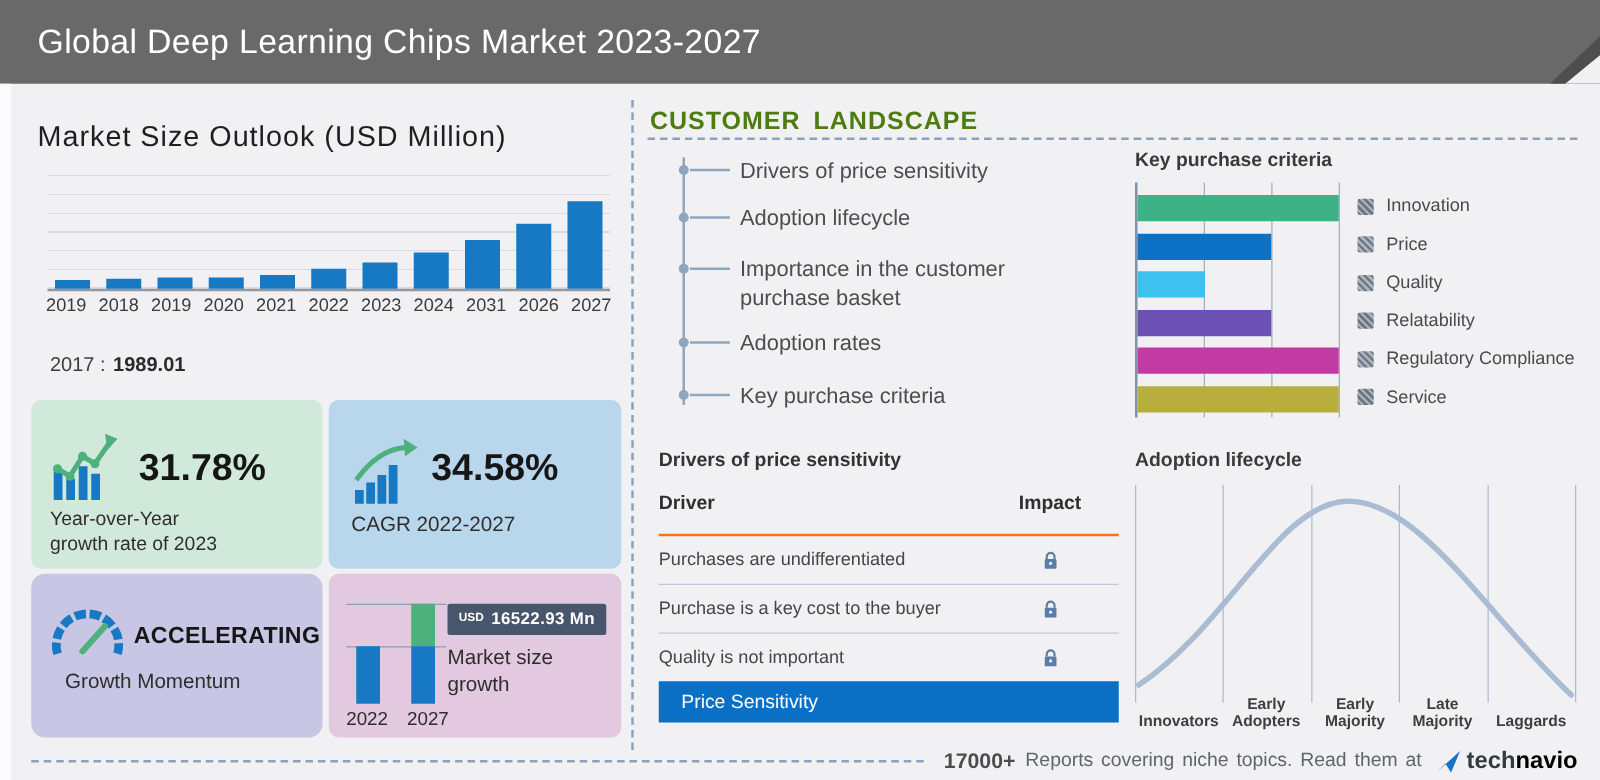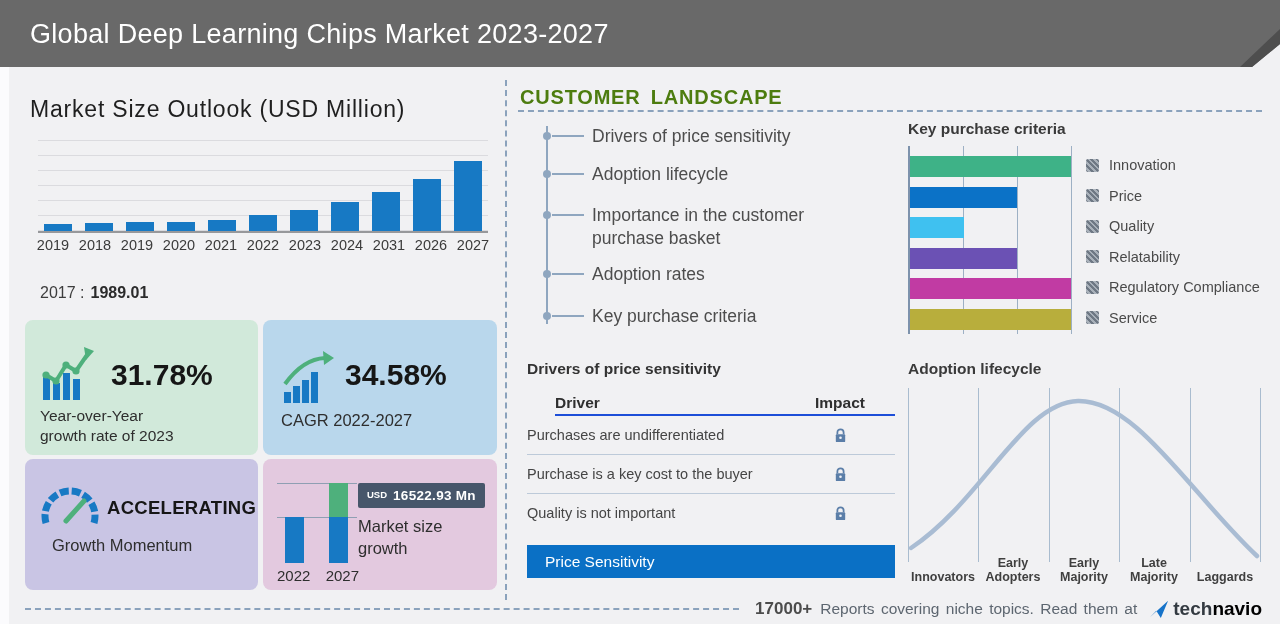--- a/index.html
+++ b/index.html
@@ -19,21 +19,21 @@
   .bar-slot{flex:1;display:flex;align-items:flex-end;justify-content:center;}
   .mc-bar{width:28px;background:#1779c4;}
   .mc-labels{position:absolute;left:32px;top:237px;width:462px;display:flex;}
   .mc-label{flex:1;text-align:center;font-size:14.5px;color:#3b3b3b;}
   .base-line{position:absolute;left:40px;top:284px;font-size:16px;color:#3d3d3d;}
   .base-line b{color:#2b2b2b;margin-left:6px;}
   
   .card{position:absolute;border-radius:8px;}
   .card-yoy{left:25px;top:320px;width:233px;height:135px;background:#d1e9da;}
   .card-cagr{left:263px;top:320px;width:234px;height:135px;background:#b9d7ec;}
-  .card-momentum{left:25px;top:459px;width:233px;height:131px;background:#c9c5e4;}
+  .card-momentum{left:25px;top:459px;width:233px;height:131px;background:#c9c5e4;border-radius:11px;}
   .card-growth{left:263px;top:459px;width:234px;height:131px;background:#e3c9df;}
   .big-val{position:absolute;font-size:30px;font-weight:700;color:#161616;}
   .card-sub{position:absolute;font-size:15.5px;color:#2e2e2e;line-height:20px;}
   .accel-word{position:absolute;left:82px;top:38px;font-size:18.5px;font-weight:700;color:#161616;letter-spacing:.3px;}
   .mini-chart{position:absolute;left:14px;top:20px;width:82px;height:104px;}
   .mini-line{position:absolute;left:0;width:80px;height:0;border-top:1px solid #8f9fb3;}
   .mini-bar{position:absolute;width:19px;}
   .mini-years{position:absolute;left:0px;top:88px;width:82px;display:flex;justify-content:space-between;
      font-size:15px;color:#2e2e2e;}
   .badge{position:absolute;left:95px;top:24px;background:#47566b;color:#fff;padding:3px 9px 4px 9px;
@@ -58,21 +58,21 @@
   .kpc-bars{position:absolute;left:0;top:10px;}
   .kpc-bar{height:21px;margin-bottom:9.5px;}
   .kpc-legend{position:absolute;left:1086px;top:150px;}
   .lg-item{display:flex;align-items:center;height:30.5px;}
   .lg-swatch{width:13px;height:13px;margin-right:10px;border-radius:2px;
      background:repeating-linear-gradient(45deg,#6e7884 0 2px,#a9b1ba 2px 4px);}
   .lg-label{font-size:14.5px;color:#4a4a4a;}
   
   .drv-title{position:absolute;left:527px;top:360px;font-size:15.5px;font-weight:700;color:#333;}
   .drv-table{position:absolute;left:527px;top:394px;width:368px;}
-  .drv-head{display:flex;align-items:center;padding-bottom:2px;border-bottom:2px solid #1d4ed8;margin-left:28px;}
+  .drv-head{display:flex;align-items:center;padding-bottom:15px;border-bottom:2px solid #f97316;}
   .drv-head .h1{flex:1;font-size:15.5px;font-weight:700;color:#2f2f2f;}
   .drv-head .h2{width:110px;text-align:center;font-size:15.5px;font-weight:700;color:#2f2f2f;}
   .drv-row{display:flex;align-items:center;height:38px;border-bottom:1px solid #bdcad9;}
   .drv-row:last-child{border-bottom:none;}
   .drv-label{flex:1;font-size:14.5px;color:#454545;}
   .drv-lockcol{width:110px;display:flex;justify-content:center;}
   .lock{color:#5b7ea8;display:inline-flex;}
   .lock .keyhole{fill:#eef1f5;}
   .drv-highlight{position:absolute;left:527px;top:545px;width:368px;height:33px;background:#0a70c5;
      display:flex;align-items:center;}

